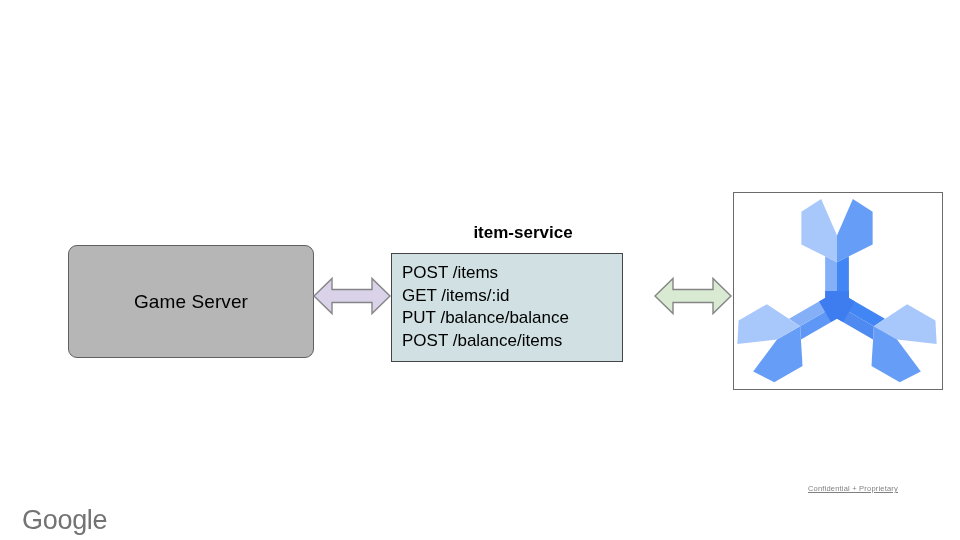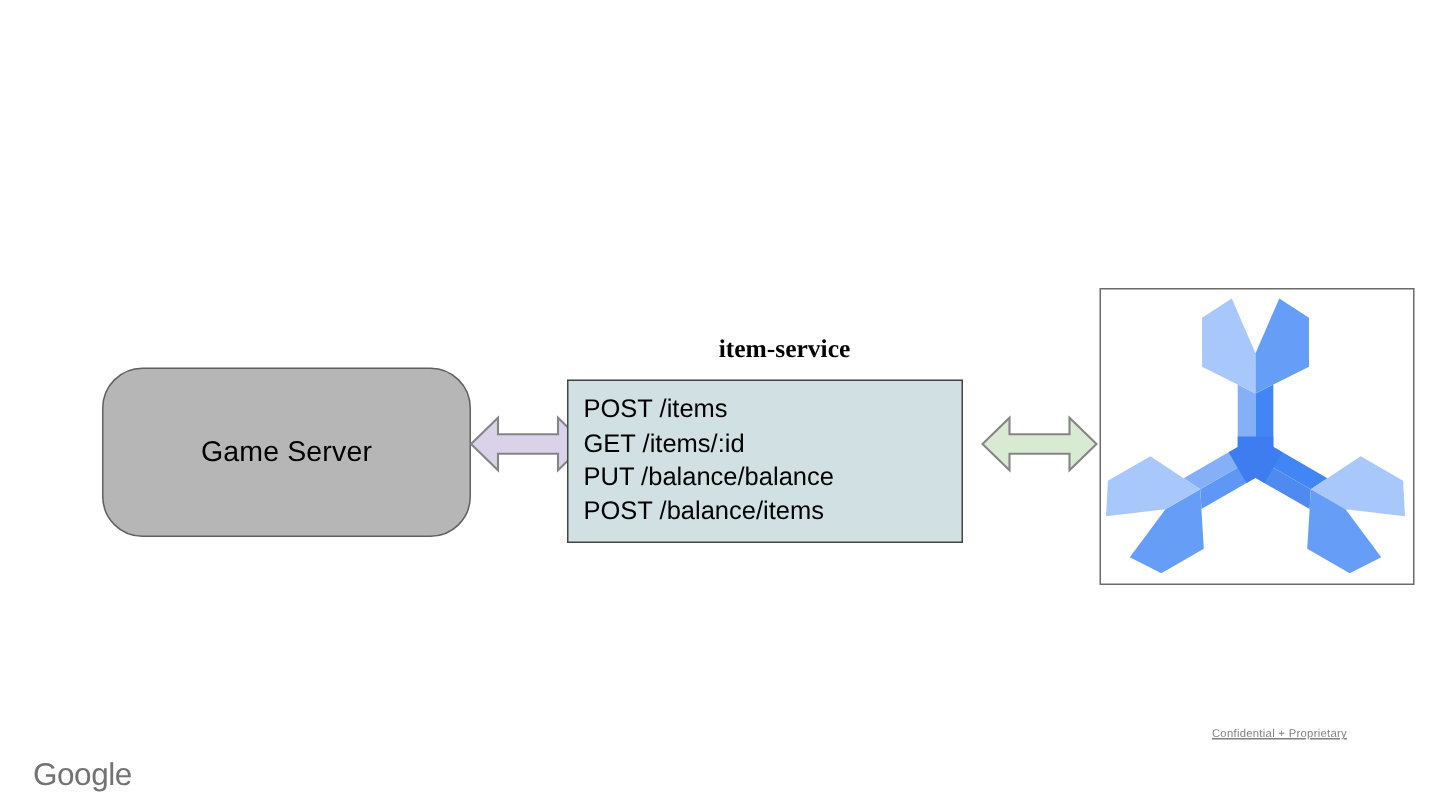--- a/index.html
+++ b/index.html
@@ -10,59 +10,59 @@
     background: #ffffff;
     overflow: hidden;
     font-family: "Liberation Sans", sans-serif;
   }
   
   .game-server {
     position: absolute; left: 68px; top: 245px;
     width: 246px; height: 113px;
     background: #b6b6b6;
     border: 1.5px solid #606060;
-    border-radius: 27px;
+    border-radius: 9px;
     display: flex; align-items: center; justify-content: center;
   }
   .game-server .label {
     font-size: 19px; color: #000000; letter-spacing: 0.1px;
   }
   
   .arrow { position: absolute; }
   .arrow-left { left: 313px; top: 276px; }
   .arrow-right { left: 654px; top: 276px; }
   
   .service-title {
     position: absolute; left: 391px; top: 223px; width: 264px;
     text-align: center;
-    font-size: 17px; font-weight: bold; color: #000000; font-family: Liberation Serif, serif;
+    font-size: 17px; font-weight: bold; color: #000000;
   }
   .service-box {
-    position: absolute; left: 378px; top: 253px;
-    width: 264px; height: 109px;
+    position: absolute; left: 391px; top: 253px;
+    width: 232px; height: 109px;
     background: #d0e0e3;
     border: 1.5px solid #454545;
     padding: 8px 12px 0 10px;
   }
   .service-box .endpoint {
     font-size: 17px; line-height: 22.5px; color: #000000;
     white-space: nowrap;
   }
   
   .spanner-box {
     position: absolute; left: 733px; top: 192px;
     width: 210px; height: 198px;
     background: #ffffff;
     border: 1.3px solid #6b6b6b;
   }
   .spanner-box svg { display: block; width: 100%; height: 100%; }
   
   .brand {
     position: absolute; left: 22px; top: 505px;
-    font-size: 21px; font-weight: 500; color: #737373;
+    font-size: 27px; font-weight: 500; color: #737373;
     letter-spacing: -0.3px;
   }
   .conf-note {
     position: absolute; right: 62px; top: 484px;
     font-size: 7.5px; color: #808080; letter-spacing: 0.2px; text-decoration: underline;
   }
 </style>
 </head>
 <body>
 

